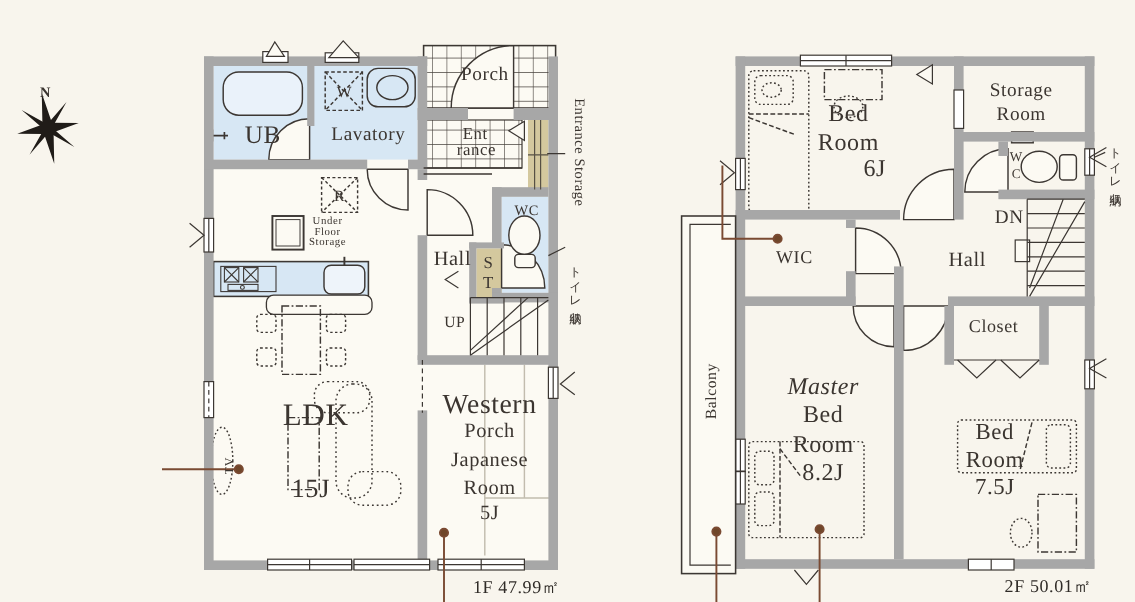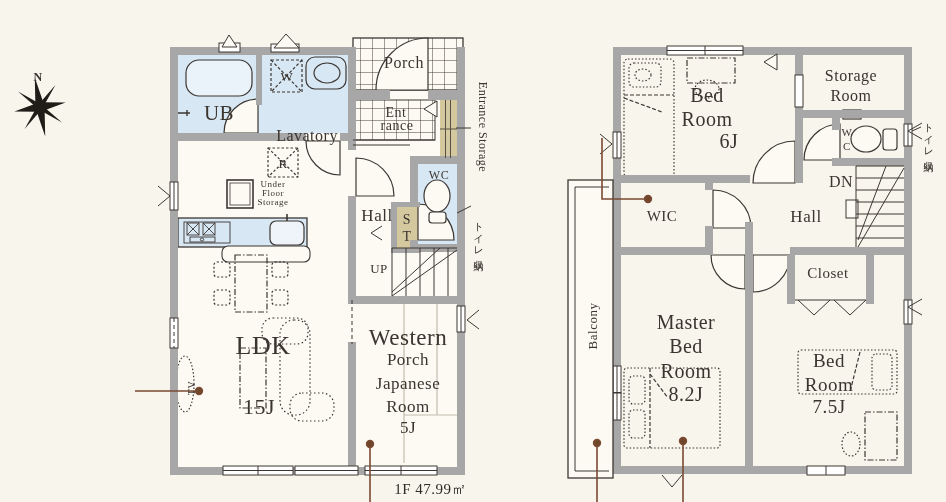--- a/index.html
+++ b/index.html
@@ -268,21 +268,21 @@
     <path d="M597 445 V502" fill="none"></path>
         <circle cx="597" cy="443" r="3.4"></circle>
     <path d="M683 443 V502" fill="none"></path>
         <circle cx="683" cy="441" r="3.4"></circle>
   </g>
 </svg>
 
 <div class="lbl" style="left:38px;top:77px;font-size:12px;font-weight:bold;">N</div>
 
 <div class="lbl" style="left:219px;top:113px;font-size:21px;">UB</div>
-<div class="lbl" style="left:307px;top:113px;font-size:16px;margin-top:23px;">Lavatory</div>
+<div class="lbl" style="left:307px;top:113px;font-size:16px;">Lavatory</div>
 <div class="lbl" style="left:287px;top:76px;font-size:13px;">W</div>
 <div class="lbl" style="left:404px;top:63px;font-size:16px;">Porch</div>
 <div class="lbl" style="left:396px;top:113px;font-size:14px;">Ent</div>
 <div class="lbl" style="left:397px;top:126px;font-size:14px;">rance</div>
 <div class="lbl rot90" style="left:483px;top:127px;font-size:12px;">Entrance Storage</div>
 <div class="lbl" style="left:283px;top:163px;font-size:13px;">R</div>
 <div class="lbl" style="left:273px;top:184px;font-size:9px;">Under</div>
 <div class="lbl" style="left:273px;top:193px;font-size:9px;">Floor</div>
 <div class="lbl" style="left:273px;top:202px;font-size:9px;">Storage</div>
 <div class="lbl" style="left:439px;top:175px;font-size:12px;">WC</div>
@@ -307,21 +307,22 @@
 <div class="lbl" style="left:851px;top:76px;font-size:16px;">Storage</div>
 <div class="lbl" style="left:851px;top:96px;font-size:16px;">Room</div>
 <div class="lbl" style="left:847px;top:132px;font-size:11px;">W</div>
 <div class="lbl" style="left:847px;top:146px;font-size:11px;">C</div>
 <div class="lbl vert" style="left:928px;top:135px;font-size:10px;">トイレ収納</div>
 <div class="lbl" style="left:806px;top:216px;font-size:17px;">Hall</div>
 <div class="lbl" style="left:841px;top:182px;font-size:16px;text-align:center;">DN</div>
 <div class="lbl" style="left:662px;top:216px;font-size:15px;">WIC</div>
 <div class="lbl" style="left:828px;top:273px;font-size:15px;">Closet</div>
 <div class="lbl rotn90" style="left:592px;top:326px;font-size:13px;">Balcony</div>
-<div class="lbl" style="left:686px;top:322px;font-size:20px;">Master</div>
+<div class="lbl" style="left:686px;top:322px;font-size:20px;font-style:italic;">Master</div>
 <div class="lbl" style="left:686px;top:346px;font-size:20px;">Bed</div>
 <div class="lbl" style="left:686px;top:371px;font-size:20px;">Room</div>
 <div class="lbl" style="left:686px;top:394px;font-size:20px;">8.2J</div>
 <div class="lbl" style="left:829px;top:360px;font-size:19px;">Bed</div>
 <div class="lbl" style="left:829px;top:384px;font-size:19px;">Room</div>
 <div class="lbl" style="left:829px;top:406px;font-size:19px;">7.5J</div>
+<div class="area" style="left:780px;top:479px;">2F 50.01㎡</div>
 
 </div>
 
 </body></html>

